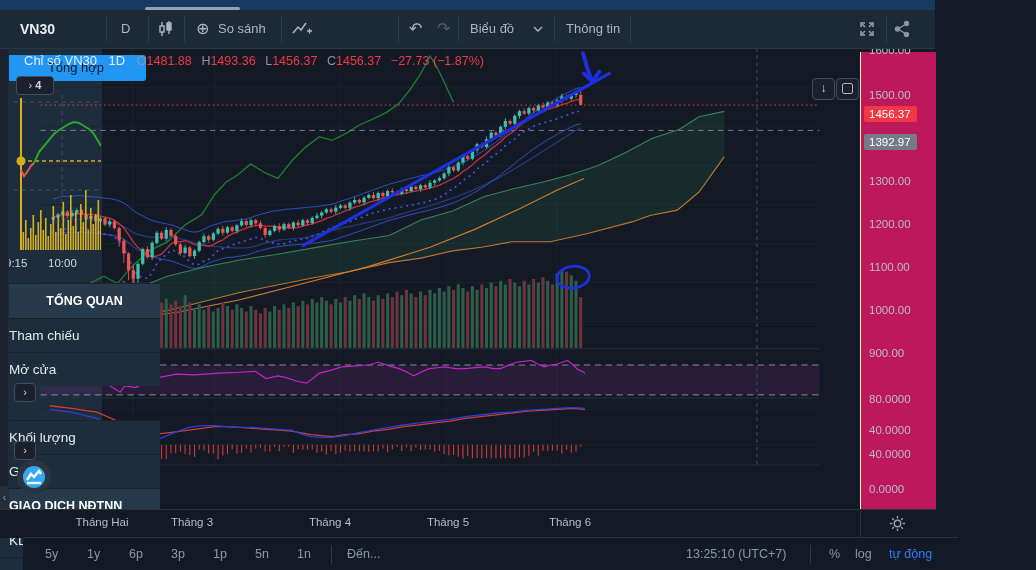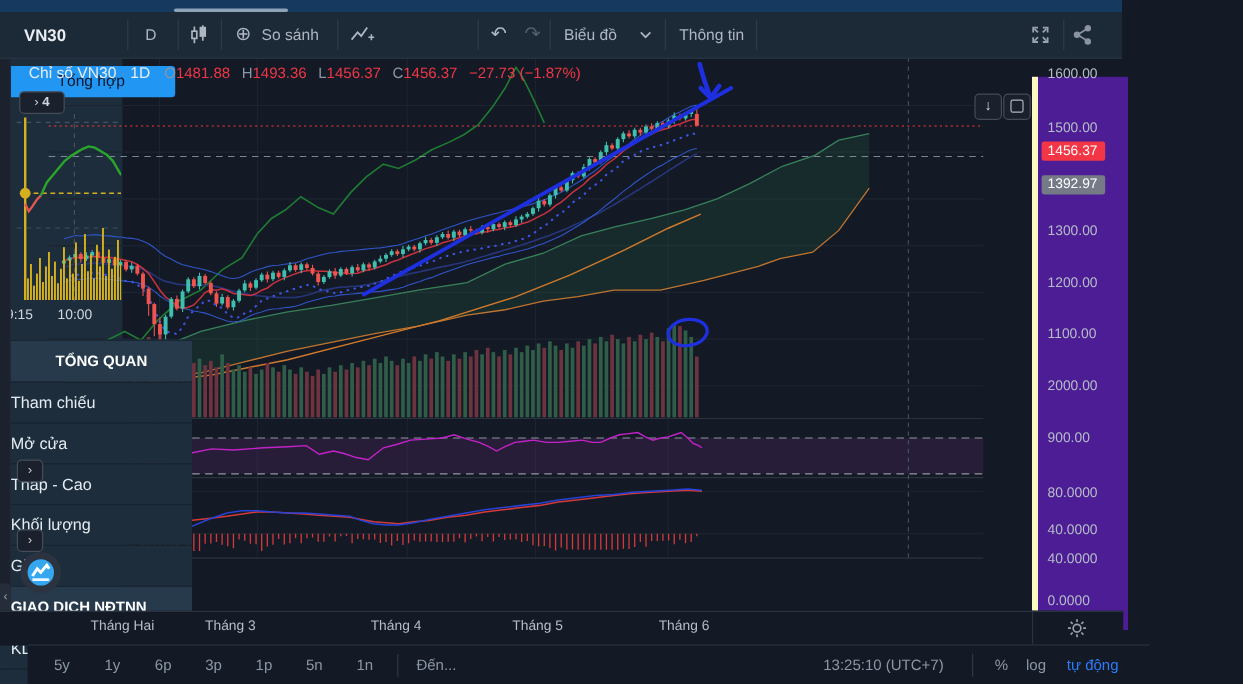--- a/index.html
+++ b/index.html
@@ -16,21 +16,21 @@
   .sym{color:#e9edf2;font-weight:bold;font-size:14px;}
   
   .panebtn{position:absolute;background:#1a202c;border:1px solid #454c59;border-radius:4px;
            color:#cfd6de;font-size:11px;text-align:center;z-index:8;}
   #legend{left:24px;top:53px;z-index:8;font-size:13px;white-space:nowrap;}
   #legend .t{color:#e9edf2;}
   #legend .dim{color:#7d8795;}
   #legend .v{color:#f23645;font-size:12.5px;}
   #legend .lab{color:#8b95a3;font-size:12.5px;}
   
-  #paxis{left:860px;top:64px;width:75px;height:461px;background:#4c1d95;border-left:5px solid #fef9c3;z-index:6;}
+  #paxis{left:860px;top:52px;width:75px;height:461px;background:#be185d;border-left:1px solid #fef9c3;z-index:6;}
   .pl{position:absolute;left:8px;font-size:11.5px;color:#b6bdc8;}
   .badge{position:absolute;left:3px;font-size:11.5px;color:#fff;padding:2px 6px 2px 5px;border-radius:2px;}
   #taxis{left:0;top:509px;width:860px;height:28px;background:#131a25;border-top:1px solid #2a3240;z-index:6;padding-left:21px;}
   .tl{position:absolute;top:6px;font-size:11.5px;color:#b6bdc8;transform:translateX(-50%);}
   #axcorner{left:860px;top:509px;width:75px;height:28px;background:#131a25;border-left:1px solid #2a3240;border-top:1px solid #2a3240;z-index:7;}
   
   #btoolbar{left:0;top:537px;width:935px;height:33px;background:#131a25;border-top:1px solid #2a3240;z-index:15;margin-left:23px;}
   .bitem{position:absolute;top:0;height:33px;line-height:33px;font-size:12.5px;color:#8b97a5;}
   .blue{color:#2e7bf6;}
   
@@ -660,21 +660,21 @@
     <polyline points="10,23 24,23" stroke="#fff" stroke-width="2.4" fill="none" opacity="0.9"></polyline>
       </svg>
   </div>
 
   <div id="paxis" class="abs">
       <div class="pl" style="top: -8px;">1600.00</div>
       <div class="pl" style="top: 37px;">1500.00</div>
       <div class="pl" style="top: 123px;">1300.00</div>
       <div class="pl" style="top: 166px;">1200.00</div>
       <div class="pl" style="top: 209px;">1100.00</div>
-      <div class="pl" style="top: 252px;">2000.00</div>
+      <div class="pl" style="top: 252px;">1000.00</div>
       <div class="pl" style="top: 295px;">900.00</div>
       <div class="pl" style="top: 341px;">80.0000</div>
       <div class="pl" style="top: 372px;">40.0000</div>
       <div class="pl" style="top: 396px;">40.0000</div>
       <div class="pl" style="top: 431px;">0.0000</div>
       <div class="badge" style="top: 54px; background: rgb(242, 54, 69);">1456.37</div>
       <div class="badge" style="top: 82px; background: rgb(116, 123, 135);">1392.97</div>
     </div>
 
   <div id="taxis" class="abs">
@@ -769,21 +769,20 @@
         <polyline points="21,82 24,88 27,84 31,78 34,75" stroke="#e2574f" fill="none" stroke-width="2"></polyline>
         <polyline points="34,75 39,64 44,58 49,52 54,46 59,42 64,39 69,36 74,34 79,35 84,38 89,41 94,46 98,53 101,58" stroke="#2aa52c" fill="none" stroke-width="2"></polyline>
         <circle cx="21" cy="73" r="4.5" fill="#d4af1e"></circle>
       </svg>
     <div class="abs" style="left:5px;top:257px;font-size:11.5px;color:#cfd6de;">9:15</div>
     <div class="abs" style="left:48px;top:257px;font-size:11.5px;color:#cfd6de;">10:00</div>
     <div id="srows"></div>
   <div class="srow shead" style="top: 283px; text-align: center;">TỔNG QUAN</div>
       <div class="srow" style="top: 318px;">Tham chiếu</div>
       <div class="srow" style="top: 352px;">Mở cửa</div>
-      <div class="srow" style="top: 386px;">Thấp - Cao</div>
       <div class="srow" style="top: 420px;">Khối lượng</div>
       <div class="srow" style="top: 454px;">Giá trị</div>
       <div class="srow shead" style="top: 488px;">GIAO DỊCH NĐTNN</div>
       <div class="srow" style="top: 523px;">KL Mua</div>
       <div class="srow" style="top: 557px;"></div>
     </div>
 
 </div>
 
 </body></html>

